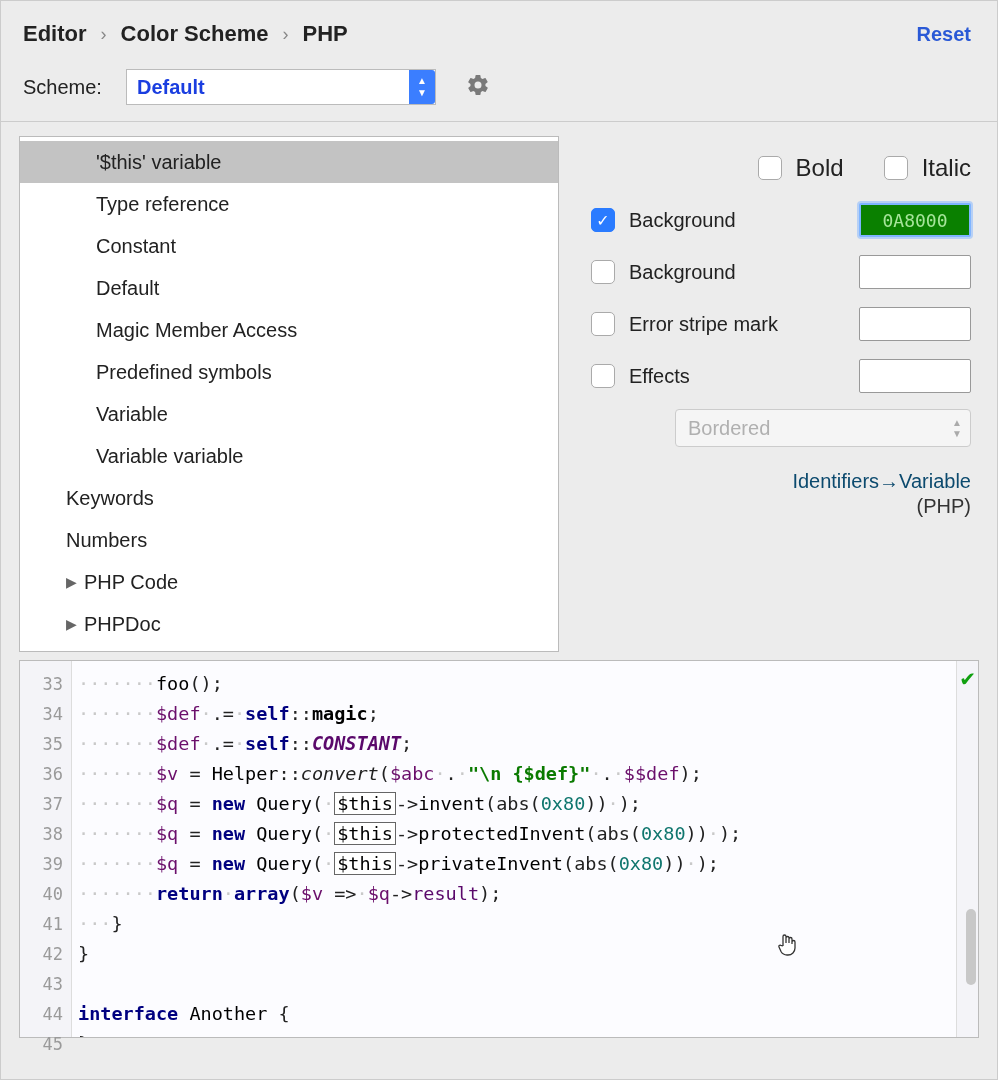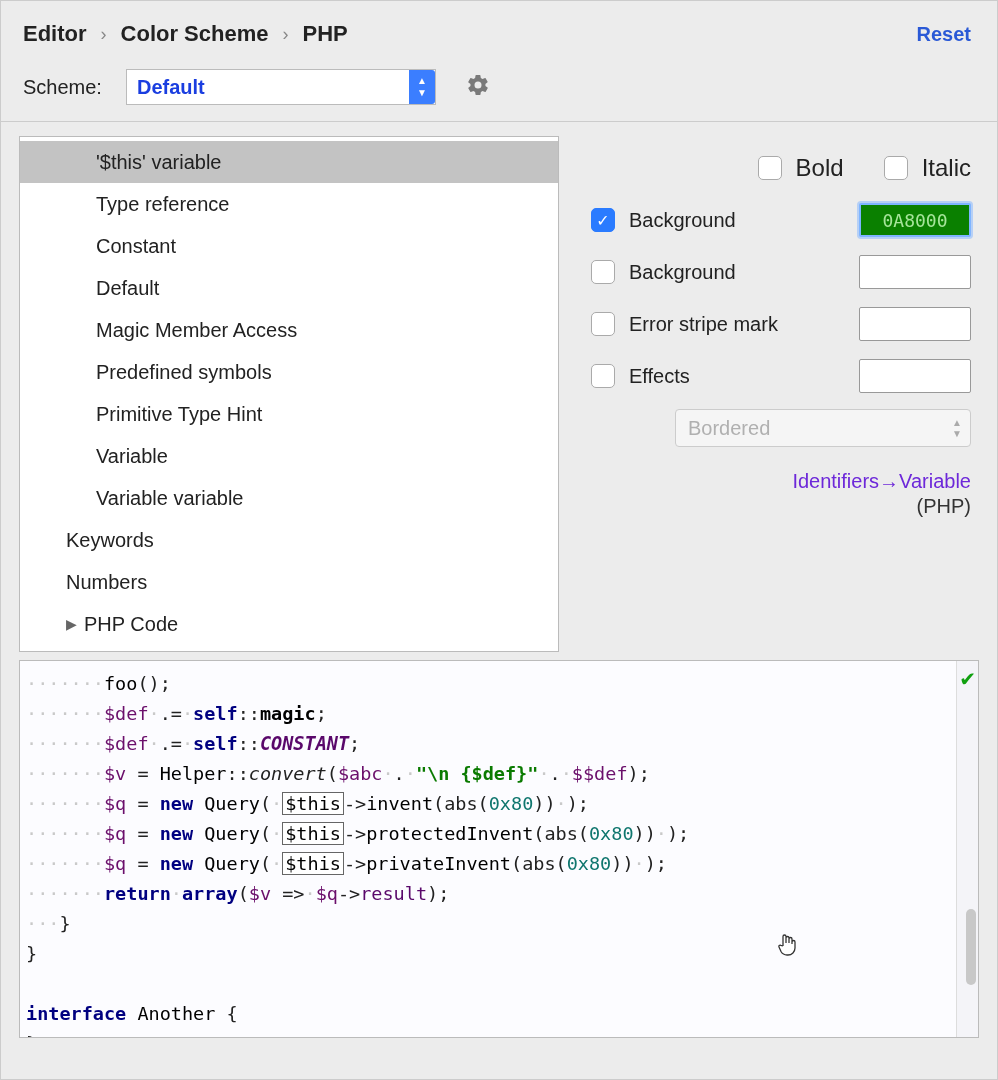--- a/index.html
+++ b/index.html
@@ -88,21 +88,21 @@
 .effects-select {
   width: 296px; height: 38px; border: 1px solid #ccc; border-radius: 4px;
   margin-left: auto; display: flex; align-items: center; padding: 0 12px;
   color: #b0b0b0; background: #f5f5f5; position: relative;
 }
 .effects-select .arrows2 {
   position: absolute; right: 8px; top: 50%; transform: translateY(-50%);
   color: #aaa; font-size: 10px; display:flex; flex-direction: column; gap:0;
 }
 .inherit-row { display:flex; align-items:center; gap:14px; margin-top: 44px; }
-.inherit-link { text-align: right; margin-top: 16px; color: #6d28d9; font-size: 20px; }
+.inherit-link { text-align: right; margin-top: 16px; color: #0c4a6e; font-size: 20px; }
 .inherit-link .arrow { }
 .inherit-sub { text-align: right; color: #333; font-size: 20px; margin-top: 2px; }
 
 
 .code-wrap { margin: 8px 0 0 0; border: 1px solid #bbb; background: #fcfcff; height: 378px; display:flex; position: relative; }
 .gutter { width: 52px; background: #f4f4f8; border-right: 1px solid #ddd; padding-top: 8px; }
 .gutter .ln { height: 30px; display:flex; align-items:center; justify-content:flex-end; padding-right:8px; color:#9a9a9a; font-family:"SF Mono","Menlo","Consolas",monospace; font-size:17px;}
 .code { flex:1; padding: 8px 4px 0 6px; font-family:"SF Mono","Menlo","Consolas",monospace; font-size:18.5px; line-height:30px; white-space:pre; overflow:hidden; color:#222;}
 .right-gutter { width: 22px; background:#f4f4f8; border-left:1px solid #ddd; position:relative;}
 .check-icon { position:absolute; top:6px; right:2px; color:#10a010; }
@@ -158,21 +158,20 @@
   <div class="hr"></div>
 
   <div class="middle">
     <div class="tree-panel">
       <div class="tree-item indent2 selected">'$this' variable</div>
       <div class="tree-item indent2">Type reference</div>
       <div class="tree-item indent2">Constant</div>
       <div class="tree-item indent2">Default</div>
       <div class="tree-item indent2">Magic Member Access</div>
       <div class="tree-item indent2">Predefined symbols</div>
-      <div class="tree-item indent2">Primitive Type Hint</div>
       <div class="tree-item indent2">Variable</div>
       <div class="tree-item indent2">Variable variable</div>
       <div class="tree-item indent1">Keywords</div>
       <div class="tree-item indent1">Numbers</div>
       <div class="tree-item indent1">
           <span class="tri">▶</span>
           <span>PHP Code</span>
         </div>
       <div class="tree-item indent1">
           <span class="tri">▶</span>
@@ -231,20 +230,35 @@
         </div>
       </div>
       <div class="inherit-link">
         <span>Identifiers</span><span class="arrow">→</span><span>Variable</span>
       </div>
       <div class="inherit-sub">(PHP)</div>
     </div>
   </div>
 
   <div class="code-wrap">
+    <div class="gutter">
+      <div class="ln">33</div>
+      <div class="ln">34</div>
+      <div class="ln">35</div>
+      <div class="ln">36</div>
+      <div class="ln">37</div>
+      <div class="ln">38</div>
+      <div class="ln">39</div>
+      <div class="ln">40</div>
+      <div class="ln">41</div>
+      <div class="ln">42</div>
+      <div class="ln">43</div>
+      <div class="ln">44</div>
+      <div class="ln">45</div>
+    </div>
     <div class="code"><span class="dot">·······</span><span class="c-fn">foo</span>();
 <span class="dot">·······</span><span class="c-var">$def</span><span class="dot">·</span>.=<span class="dot">·</span><span class="c-self">self</span>::<span class="c-magic">magic</span>;
 <span class="dot">·······</span><span class="c-var">$def</span><span class="dot">·</span>.=<span class="dot">·</span><span class="c-self">self</span>::<span class="c-const">CONSTANT</span>;
 <span class="dot">·······</span><span class="c-var">$v</span> = <span class="c-type">Helper</span>::<span class="c-fni">convert</span>(<span class="c-var">$abc</span><span class="dot">·</span>.<span class="dot">·</span><span class="c-str">"\n {$def}"</span><span class="dot">·</span>.<span class="dot">·</span><span class="c-var">$$def</span>);
 <span class="dot">·······</span><span class="c-var">$q</span> = <span class="c-new">new</span> <span class="c-type">Query</span>(<span class="dot">·</span><span class="c-this">$this</span>-&gt;<span class="c-fn">invent</span>(<span>abs</span>(<span class="c-num">0x80</span>))<span class="dot">·</span>);
 <span class="dot">·······</span><span class="c-var">$q</span> = <span class="c-new">new</span> <span class="c-type">Query</span>(<span class="dot">·</span><span class="c-this">$this</span>-&gt;<span class="c-fn">protectedInvent</span>(<span>abs</span>(<span class="c-num">0x80</span>))<span class="dot">·</span>);
 <span class="dot">·······</span><span class="c-var">$q</span> = <span class="c-new">new</span> <span class="c-type">Query</span>(<span class="dot">·</span><span class="c-this">$this</span>-&gt;<span class="c-fn">privateInvent</span>(<span>abs</span>(<span class="c-num">0x80</span>))<span class="dot">·</span>);
 <span class="dot">·······</span><span class="c-kw">return</span><span class="dot">·</span><span class="c-kw">array</span>(<span class="c-var">$v</span> =&gt;<span class="dot">·</span><span class="c-var">$q</span>-&gt;<span class="c-result">result</span>);
 <span class="dot">···</span>}
 }

